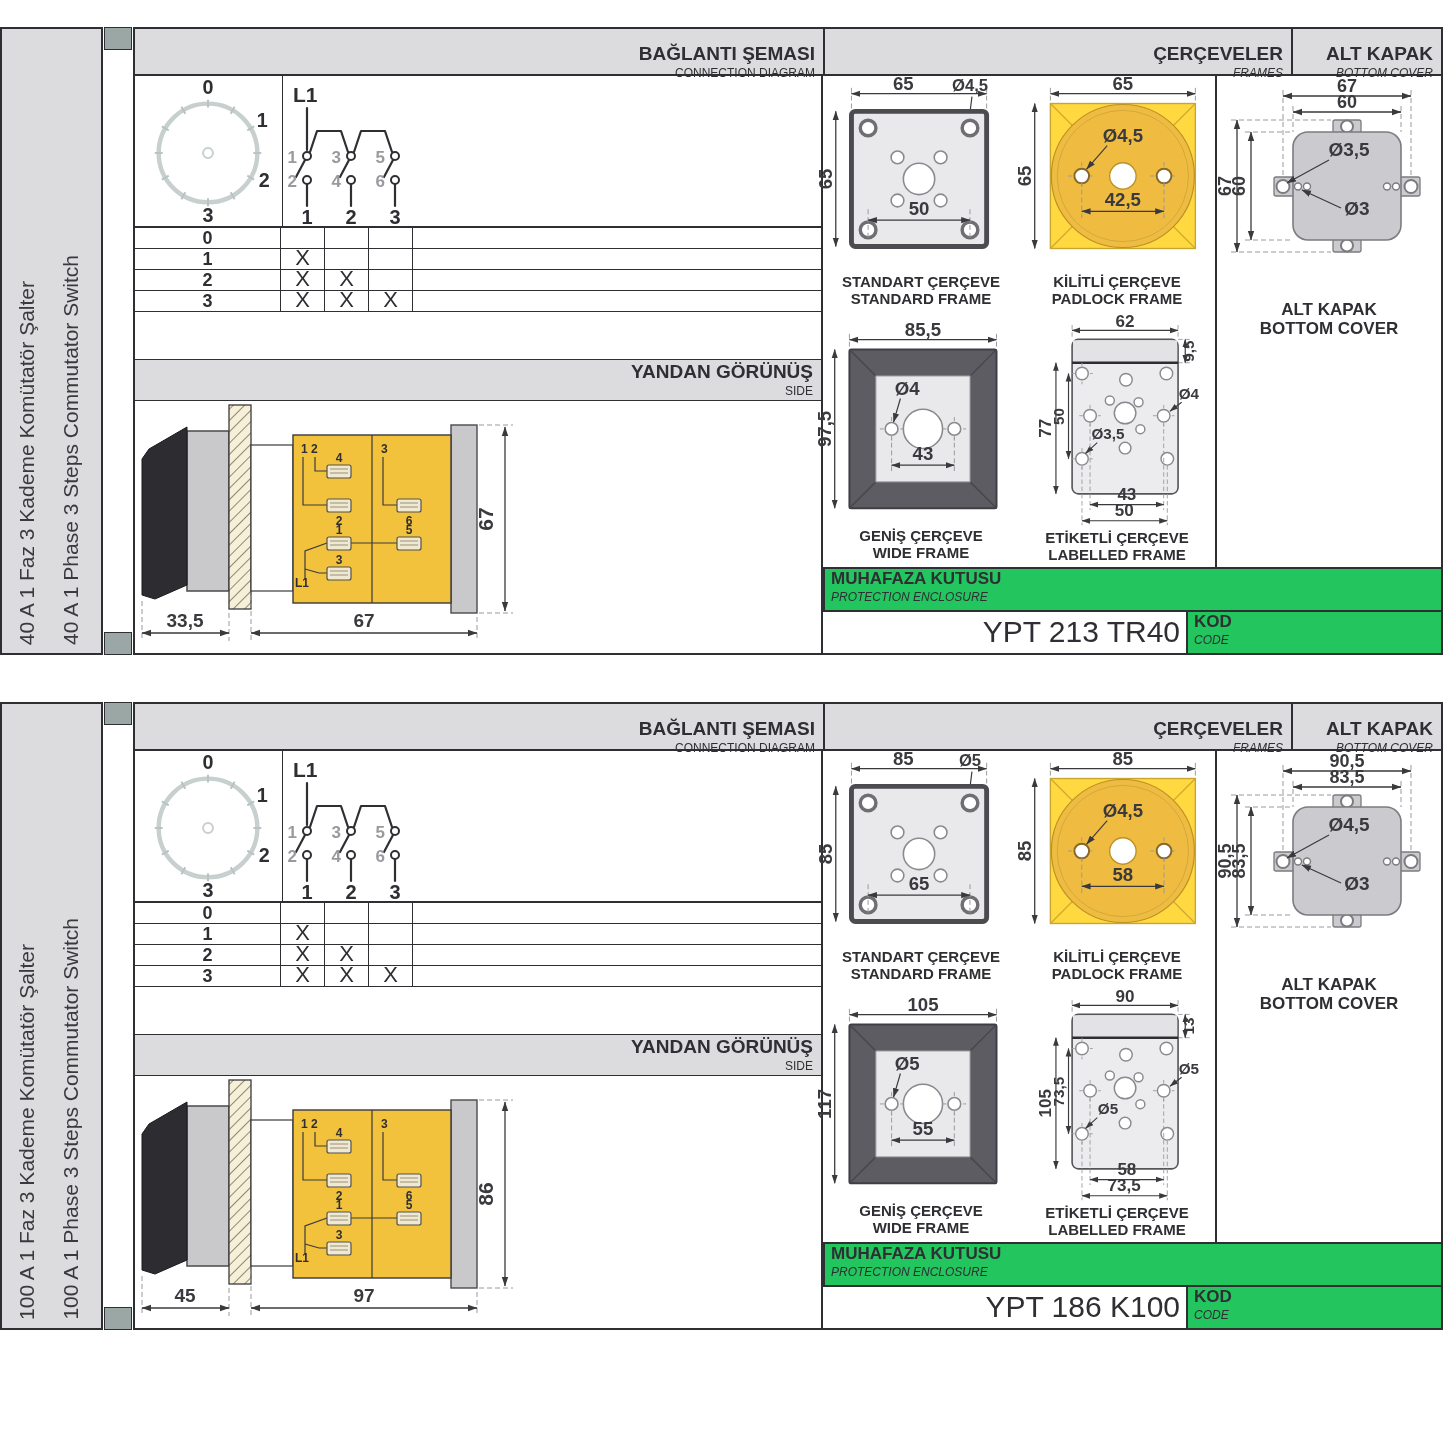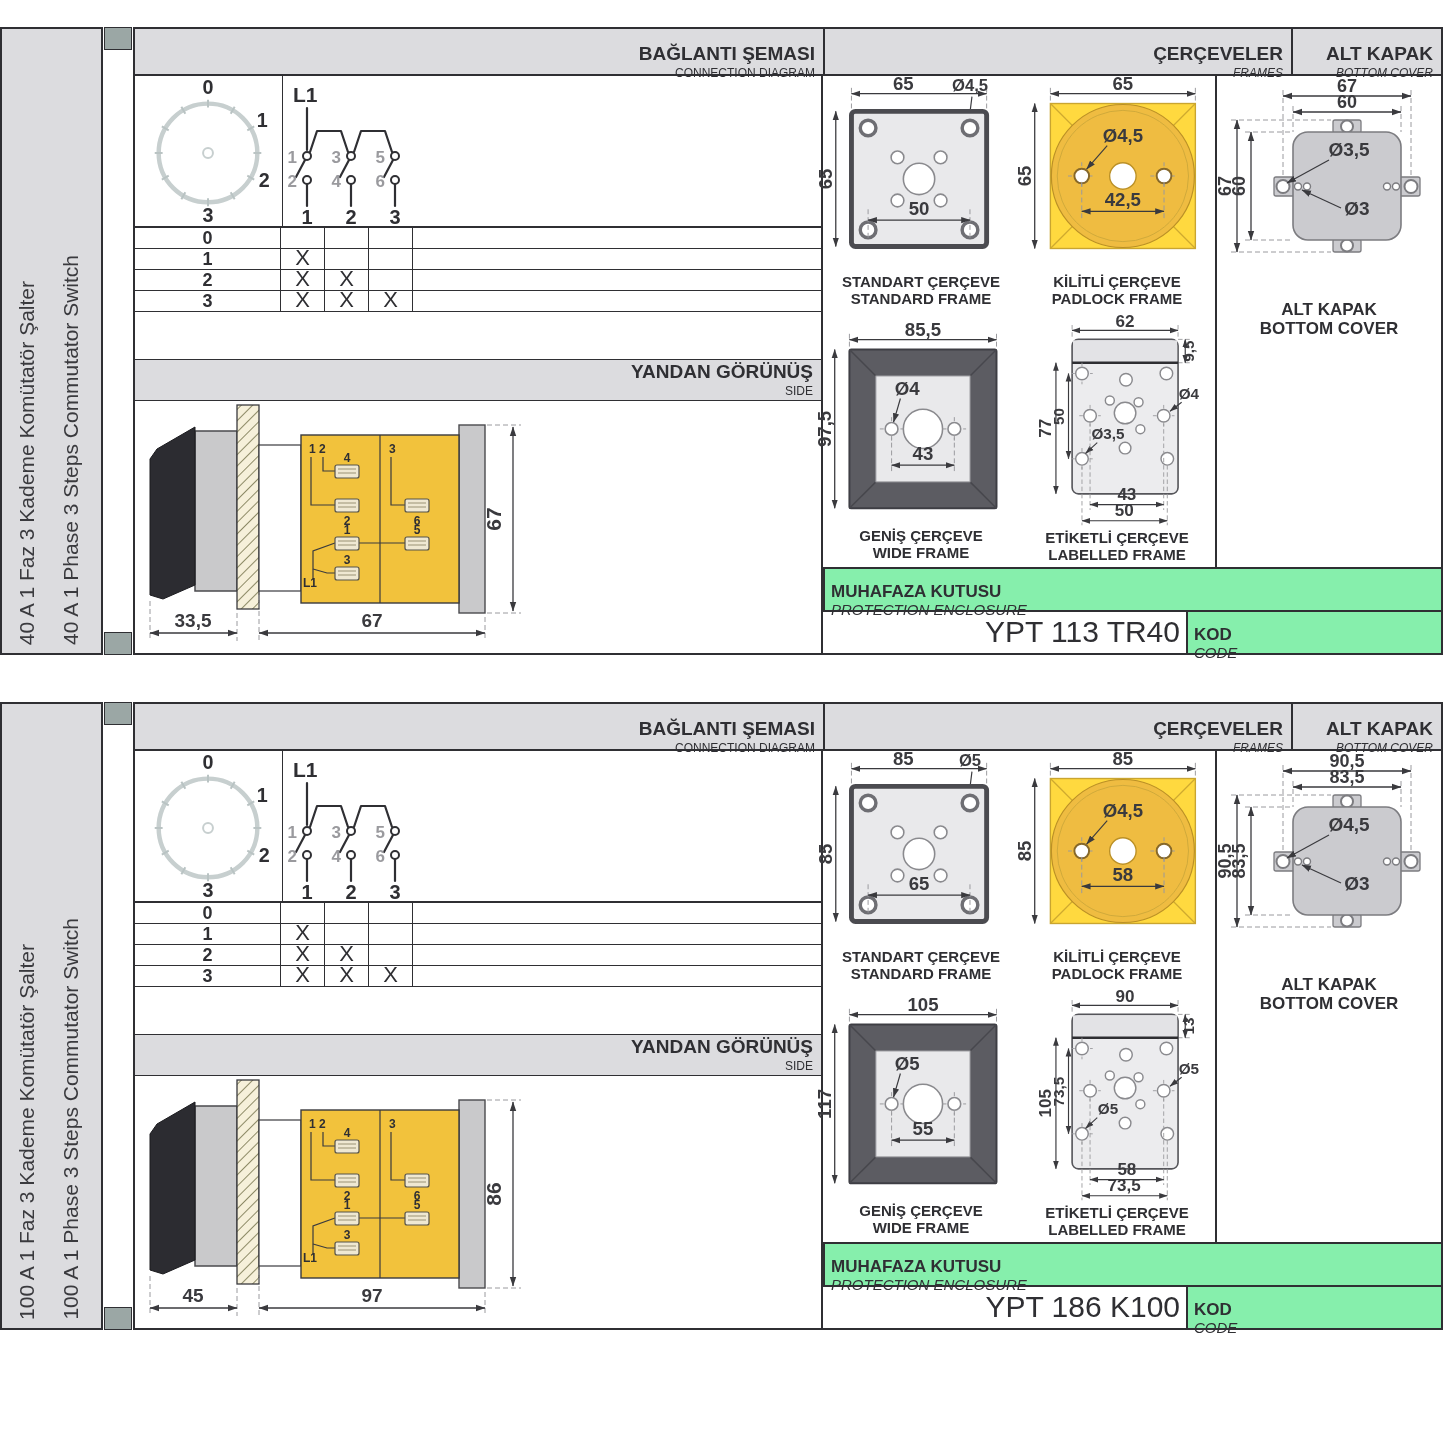--- a/index.html
+++ b/index.html
@@ -26,38 +26,38 @@
   .diagram-col{position:absolute;left:0;top:0;width:688px;height:577px;border-right:2px solid #2f2f33;box-sizing:border-box}
   .dial-cell{position:absolute;left:0;top:0;width:148px;height:150px;border-right:1.5px solid #2f2f33;box-sizing:border-box}
   .schem-cell{position:absolute;left:148px;top:0;width:540px;height:150px}
   .pos-table{position:absolute;left:0;top:150px;width:100%;border-top:2px solid #2f2f33;box-sizing:border-box}
   .prow{display:flex;height:21px;border-bottom:1.5px solid #2f2f33;box-sizing:border-box}
   .pcell{box-sizing:border-box;border-right:1.5px solid #2f2f33;text-align:center}
   .pcell.lbl{width:146px;font-weight:bold;font-size:18px;line-height:20px}
   .pcell.m{width:44px;font-size:22px;line-height:18px;font-weight:normal}
   .pcell.rest{flex:1;border-right:none}
   .side-band{position:absolute;left:0;top:283px;width:100%;height:42px;background:#dcdcdf;border-top:1.5px solid #2f2f33;border-bottom:1.5px solid #2f2f33;box-sizing:border-box;text-align:right;padding:1px 8px 0 0}
-  .side-view{position:absolute;left:8px;top:325px;width:612px;height:250px}
+  .side-view{position:absolute;left:0;top:325px;width:612px;height:250px}
   
   .right-region{position:absolute;left:688px;top:0;right:0;height:731px}
   .right-top{position:absolute;left:0;top:0;right:0;height:491px}
   .frames-col{position:absolute;left:0;top:0;width:392px;height:491px}
   .cover-col{position:absolute;left:392px;top:0;right:0;height:491px;border-left:2px solid #2f2f33;box-sizing:border-box}
   .fig{position:absolute;width:196px;text-align:center}
   .fig-std{left:0;top:4px}.fig-pad{left:196px;top:4px}.fig-wide{left:0;top:248px}.fig-lab{left:196px;top:240px}
   .fig svg{margin:0 auto}
   .fcap{text-align:center;font-weight:bold;font-size:15px;line-height:17px;margin-top:1px}
   .fcap span{display:block}
   .cover-col svg{margin:8px auto 0}
   .enc-row,.code-row{position:absolute;left:0;right:0;height:43px;border-top:2px solid #2f2f33;display:flex;box-sizing:border-box}
   .enc-row{top:491px}.code-row{top:534px}
   .big-code{width:363px;text-align:right;font-size:30px;line-height:40px;padding-right:6px;box-sizing:border-box;white-space:nowrap}
-  .row-lab{flex:1;background:#86efac;border-left:2px solid #2f2f33;box-sizing:border-box;padding:13px 0 0 6px}
+  .row-lab{flex:1;background:#22c55e;border-left:2px solid #2f2f33;box-sizing:border-box;padding:0 0 0 6px}
   .row-lab .t1{font-size:17px;line-height:19px}
-  .row-lab .t2{font-size:15px;line-height:18px;font-style:italic}
+  .row-lab .t2{font-size:12px;line-height:18px;font-style:italic}
   
   .wire{stroke:#2f2f33;stroke-width:2.2;fill:none;stroke-linejoin:round;stroke-linecap:round}
   .node{fill:#fff;stroke:#2f2f33;stroke-width:2}
   .graylbl{font-size:17px;fill:#9a9a9e;font-weight:bold}
   .boldlbl{font-size:20px;font-weight:bold;fill:#2f2f33}
   .dimline{stroke:#3a3a3e;stroke-width:1.3;marker-start:url(#ah);marker-end:url(#ah)}
   .leader{stroke:#3a3a3e;stroke-width:1.2;fill:none;marker-end:url(#ah)}
   .ext{stroke:#9a9a9e;stroke-width:1;stroke-dasharray:5 3;fill:none}
   .dimtxt{font-size:19px;font-weight:bold;fill:#3a3a3e}
   .dimtxt.sm{font-size:17px}
@@ -469,21 +469,21 @@
           </div>
         </div>
 
         <div class="enc-row">
           <div class="row-lab it">
             <span class="t1">MUHAFAZA KUTUSU</span>
             <span class="t2">PROTECTION ENCLOSURE</span>
           </div>
         </div>
         <div class="code-row">
-          <div class="big-code">YPT 113 TR40</div>
+          <div class="big-code">YPT 213 TR40</div>
           <div class="row-lab it">
             <span class="t1">KOD</span>
             <span class="t2">CODE</span>
           </div>
         </div>
       </div>
 
     </div>
   </div>
 </section>

